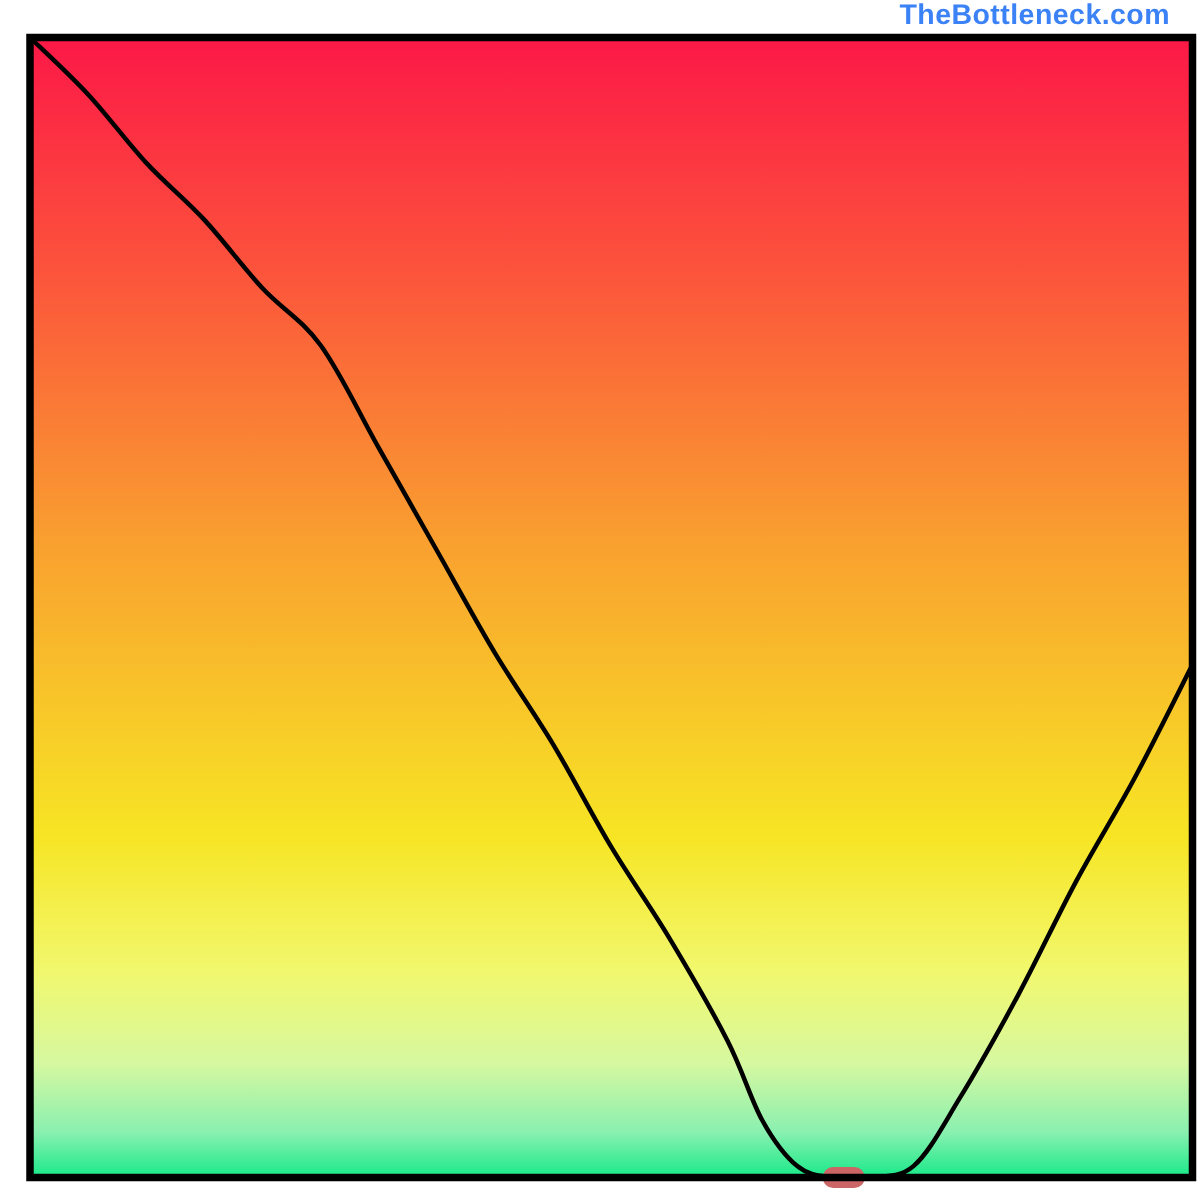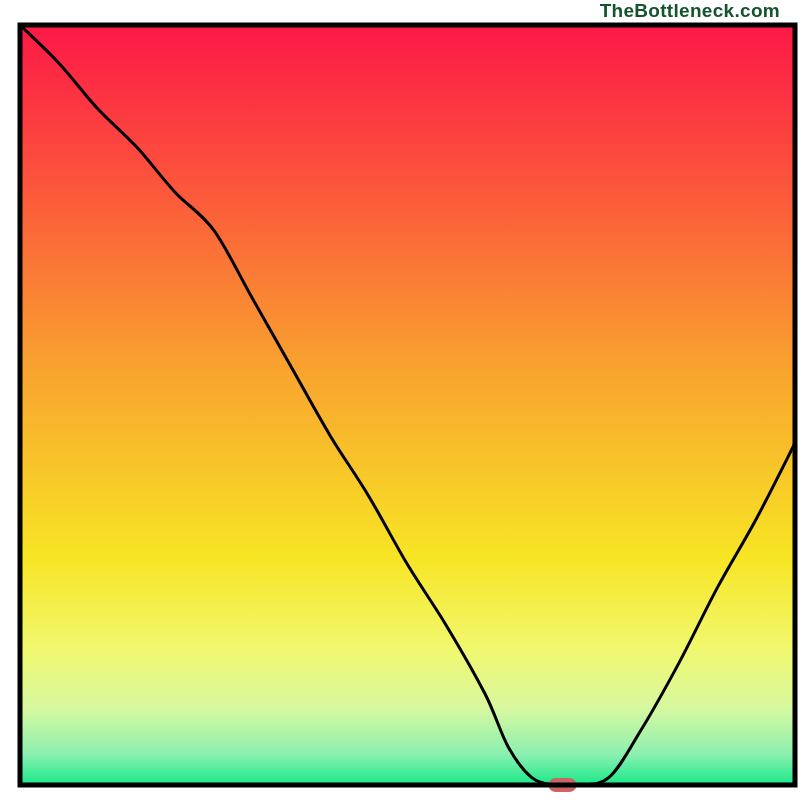--- a/index.html
+++ b/index.html
@@ -1,17 +1,17 @@
 <!DOCTYPE html>
 <html><head>
 <meta charset="utf-8">
 <style>
 body{margin:0;padding:0;background:#fff;font-family:Arial,Helvetica,sans-serif}
 .wrap{position:relative;width:800px;height:800px}
-.watermark{position:absolute;top:0;right:20px;font-size:19px;font-weight:700;color:#14532d;letter-spacing:.3px}
+.watermark{position:absolute;top:0;right:20px;font-size:19px;font-weight:700;color:#3b82f6;letter-spacing:.3px}
 svg{display:block}
 </style>
 </head>
 <body>
 
 <div class="wrap">
   <div class="watermark">TheBottleneck.com</div>
   <svg width="800" height="800" viewBox="0 0 800 800">
     <defs>
       <linearGradient id="bg" x1="0" y1="0" x2="0" y2="1">

